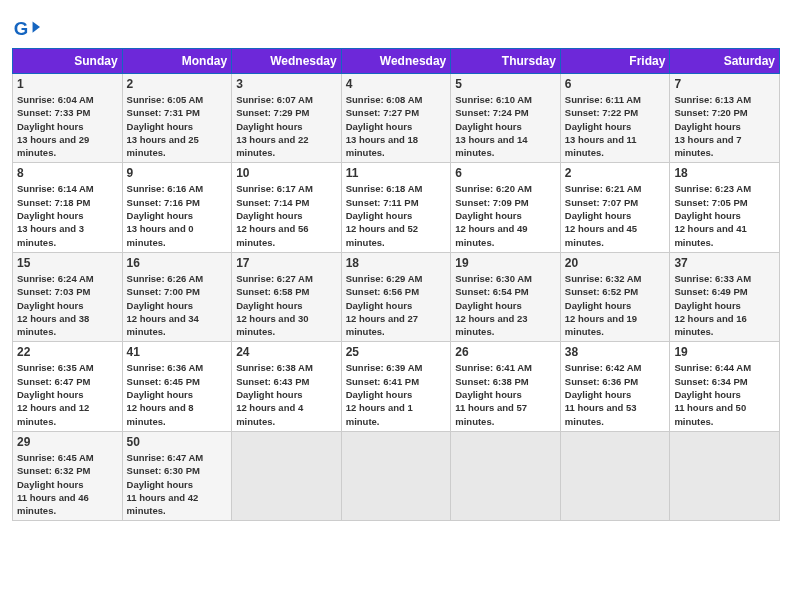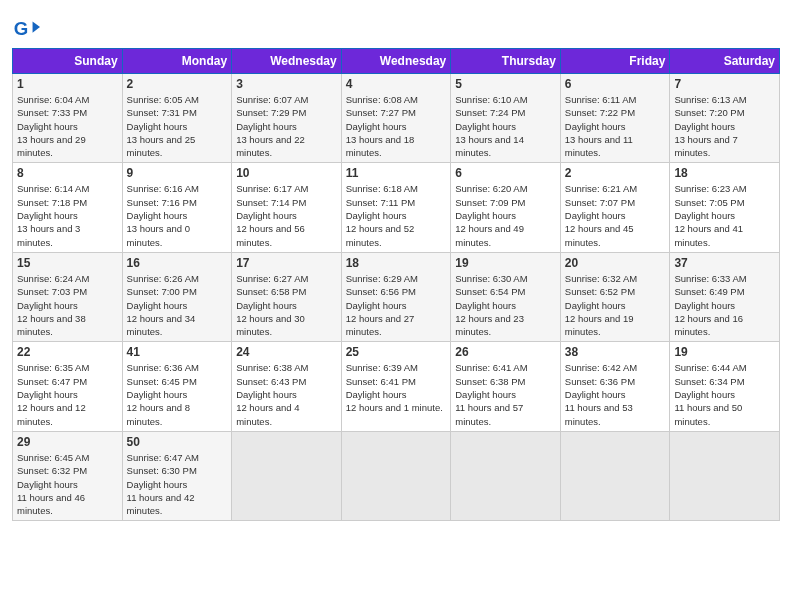--- a/index.html
+++ b/index.html
@@ -73,20 +73,21 @@
       background-color: #fff;
     }
     .day-number {
       font-size: 12px;
       font-weight: bold;
       display: block;
       margin-bottom: 2px;
     }
     .day-info {
       line-height: 1.4;
+      font-weight: bold;
     }
     td.empty {
       background-color: #e8e8e8 !important;
     }
   </style>
 </head>
 <body>
 
 <div class="container">
   <div class="header-row">

